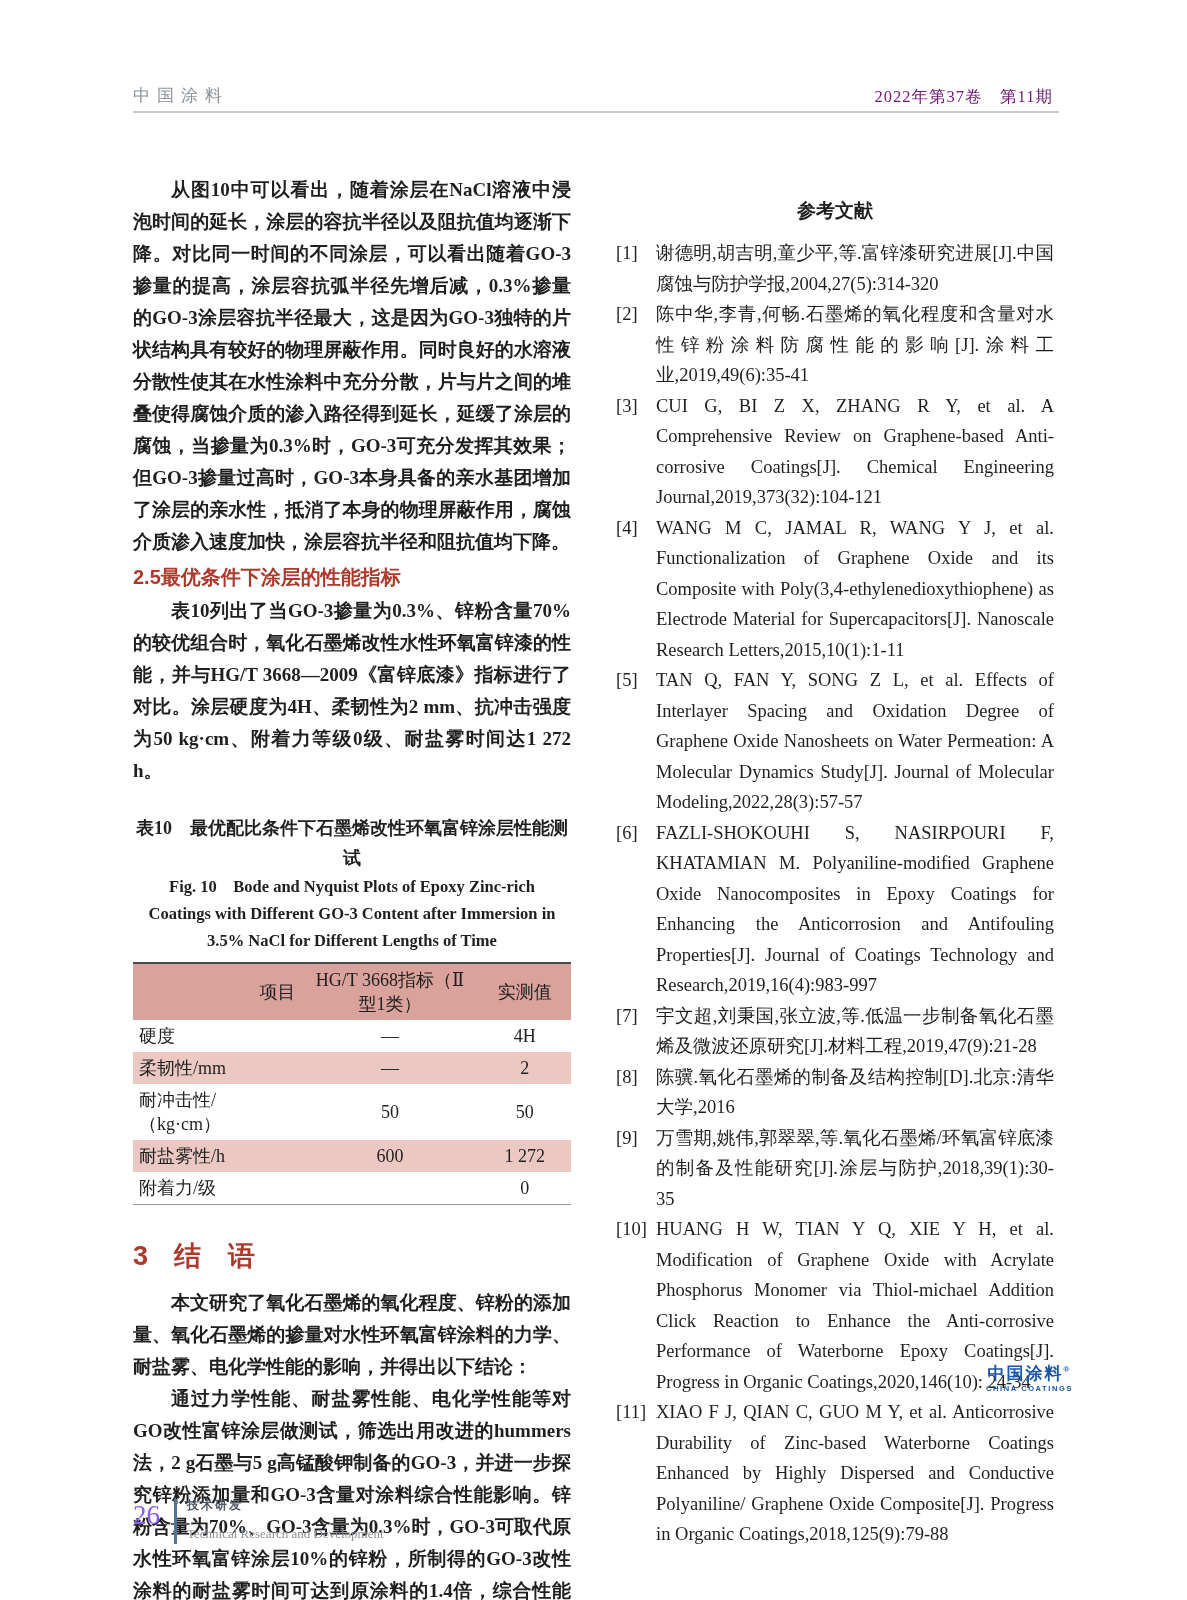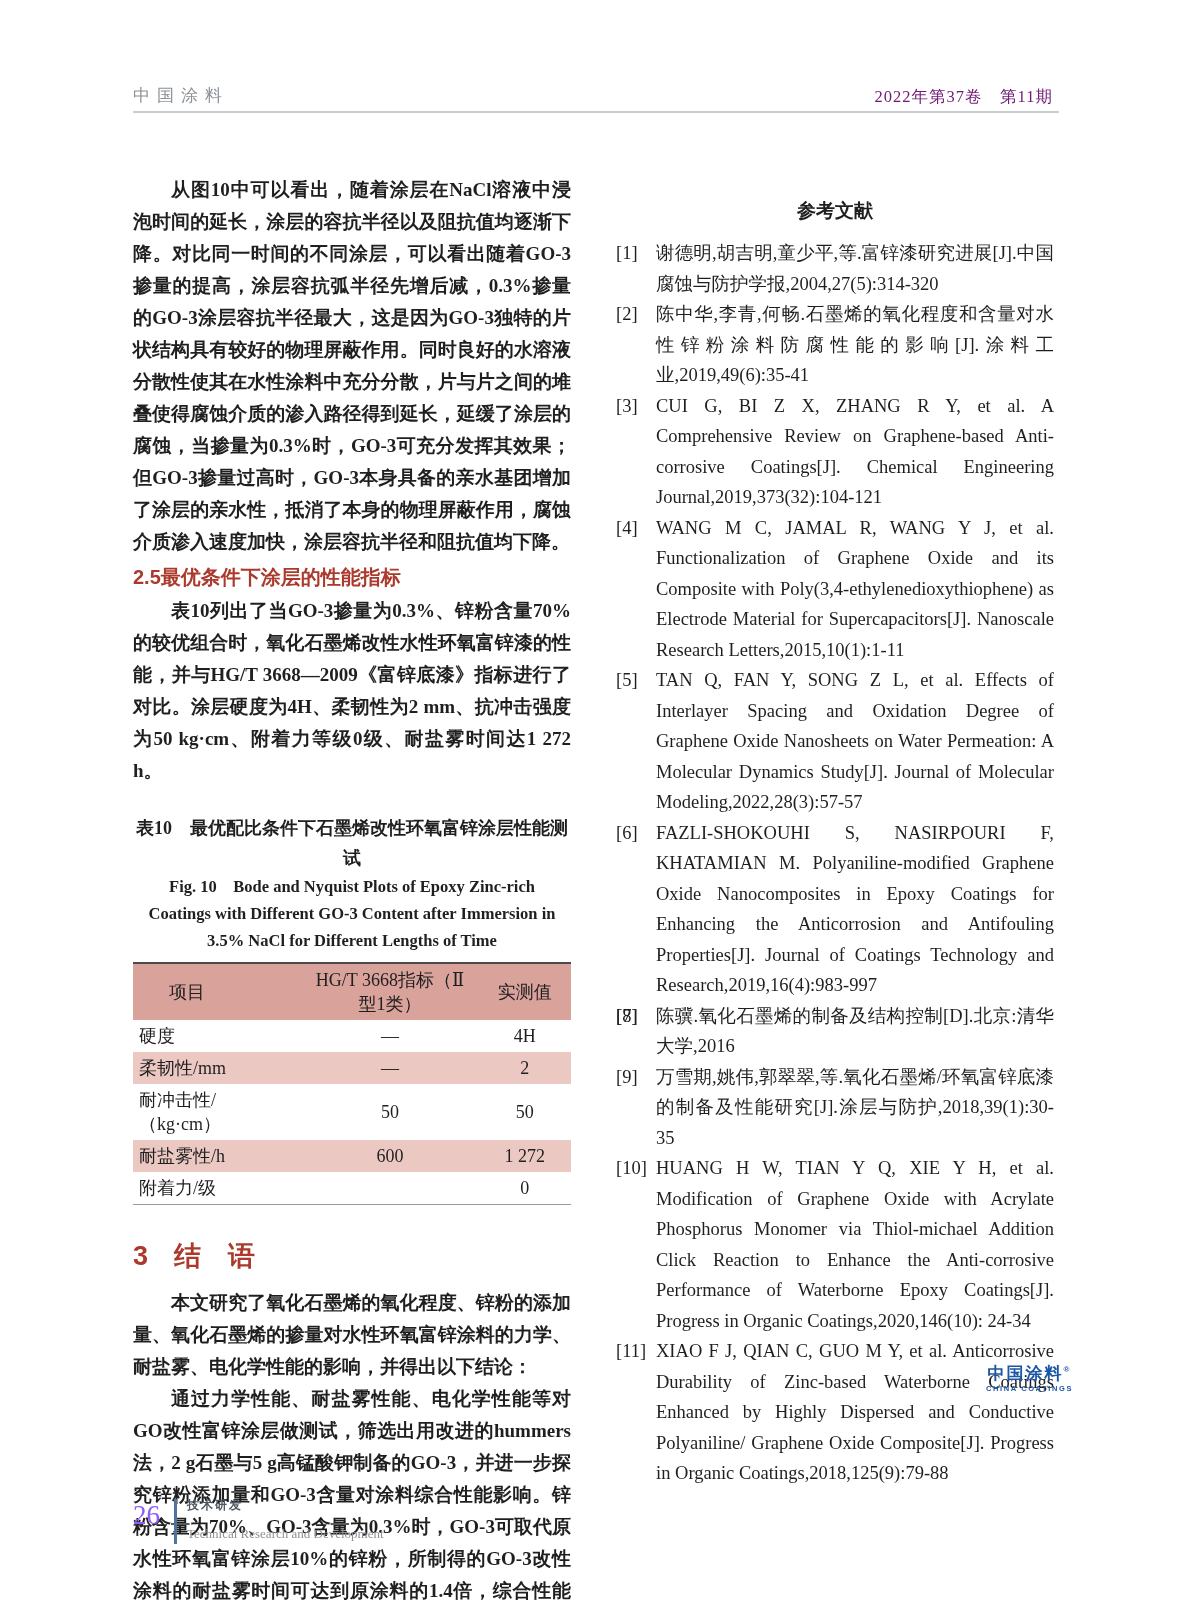--- a/index.html
+++ b/index.html
@@ -56,21 +56,21 @@
   }
   table.perf th,table.perf td{
     padding:4px 6px;font-weight:normal;vertical-align:middle;
     line-height:24px;
   }
   table.perf thead tr{background:#d9a29b;}
   table.perf tbody tr:nth-child(even){background:#ebc8c2;}
   .c-item{width:140px;text-align:left;padding-left:12px;white-space:pre-line;}
   .c-std{width:188px;text-align:center;}
   .c-meas{width:90px;text-align:center;padding-right:14px;}
-  table.perf thead .c-item{text-align:left;padding-left:36px;}
+  table.perf thead .c-item{text-align:right;padding-left:36px;}
   
   .ref-title{
     text-align:center;font-weight:bold;font-size:19px;
     margin:0 0 14px 0;
   }
   .ref{
     position:relative;padding-left:40px;
     font-size:18.5px;line-height:30.5px;
     text-align:justify;margin:0;
   }
@@ -180,21 +180,21 @@
 
   <div class="col-right">
     <div class="ref-title">参考文献</div>
     <div>
       <p class="ref"><span class="ref-num">[1]</span><span>谢德明,胡吉明,童少平,等.富锌漆研究进展[J].中国腐蚀与防护学报,2004,27(5):314-320</span></p>
       <p class="ref"><span class="ref-num">[2]</span><span>陈中华,李青,何畅.石墨烯的氧化程度和含量对水性锌粉涂料防腐性能的影响[J].涂料工业,2019,49(6):35-41</span></p>
       <p class="ref"><span class="ref-num">[3]</span><span>CUI G, BI Z X, ZHANG R Y, et al. A Comprehensive Review on Graphene-based Anti-corrosive Coatings[J]. Chemical Engineering Journal,2019,373(32):104-121</span></p>
       <p class="ref"><span class="ref-num">[4]</span><span>WANG M C, JAMAL R, WANG Y J, et al. Functionalization of Graphene Oxide and its Composite with Poly(3,4-ethylenedioxythiophene) as Electrode Material for Supercapacitors[J]. Nanoscale Research Letters,2015,10(1):1-11</span></p>
       <p class="ref"><span class="ref-num">[5]</span><span>TAN Q, FAN Y, SONG Z L, et al. Effects of Interlayer Spacing and Oxidation Degree of Graphene Oxide Nanosheets on Water Permeation: A Molecular Dynamics Study[J]. Journal of Molecular Modeling,2022,28(3):57-57</span></p>
       <p class="ref"><span class="ref-num">[6]</span><span>FAZLI-SHOKOUHI S, NASIRPOURI F, KHATAMIAN M. Polyaniline-modified Graphene Oxide Nanocomposites in Epoxy Coatings for Enhancing the Anticorrosion and Antifouling Properties[J]. Journal of Coatings Technology and Research,2019,16(4):983-997</span></p>
-      <p class="ref"><span class="ref-num">[7]</span></p>
+      <p class="ref"><span class="ref-num">[7]</span><span>宇文超,刘秉国,张立波,等.低温一步制备氧化石墨烯及微波还原研究[J].材料工程,2019,47(9):21-28</span></p>
       <p class="ref"><span class="ref-num">[8]</span><span>陈骥.氧化石墨烯的制备及结构控制[D].北京:清华大学,2016</span></p>
       <p class="ref"><span class="ref-num">[9]</span><span>万雪期,姚伟,郭翠翠,等.氧化石墨烯/环氧富锌底漆的制备及性能研究[J].涂层与防护,2018,39(1):30-35</span></p>
       <p class="ref"><span class="ref-num">[10]</span><span>HUANG H W, TIAN Y Q, XIE Y H, et al. Modification of Graphene Oxide with Acrylate Phosphorus Monomer via Thiol-michael Addition Click Reaction to Enhance the Anti-corrosive Performance of Waterborne Epoxy Coatings[J]. Progress in Organic Coatings,2020,146(10): 24-34</span></p>
       <p class="ref"><span class="ref-num">[11]</span><span>XIAO F J, QIAN C, GUO M Y, et al. Anticorrosive Durability of Zinc-based Waterborne Coatings Enhanced by Highly Dispersed and Conductive Polyaniline/ Graphene Oxide Composite[J]. Progress in Organic Coatings,2018,125(9):79-88</span></p>
     </div>
   </div>
 
   <div class="logo">
     <div class="logo-cn"><span>中国涂料</span><span class="logo-mark">®</span></div>
     <div class="logo-en">CHINA COATINGS</div>

